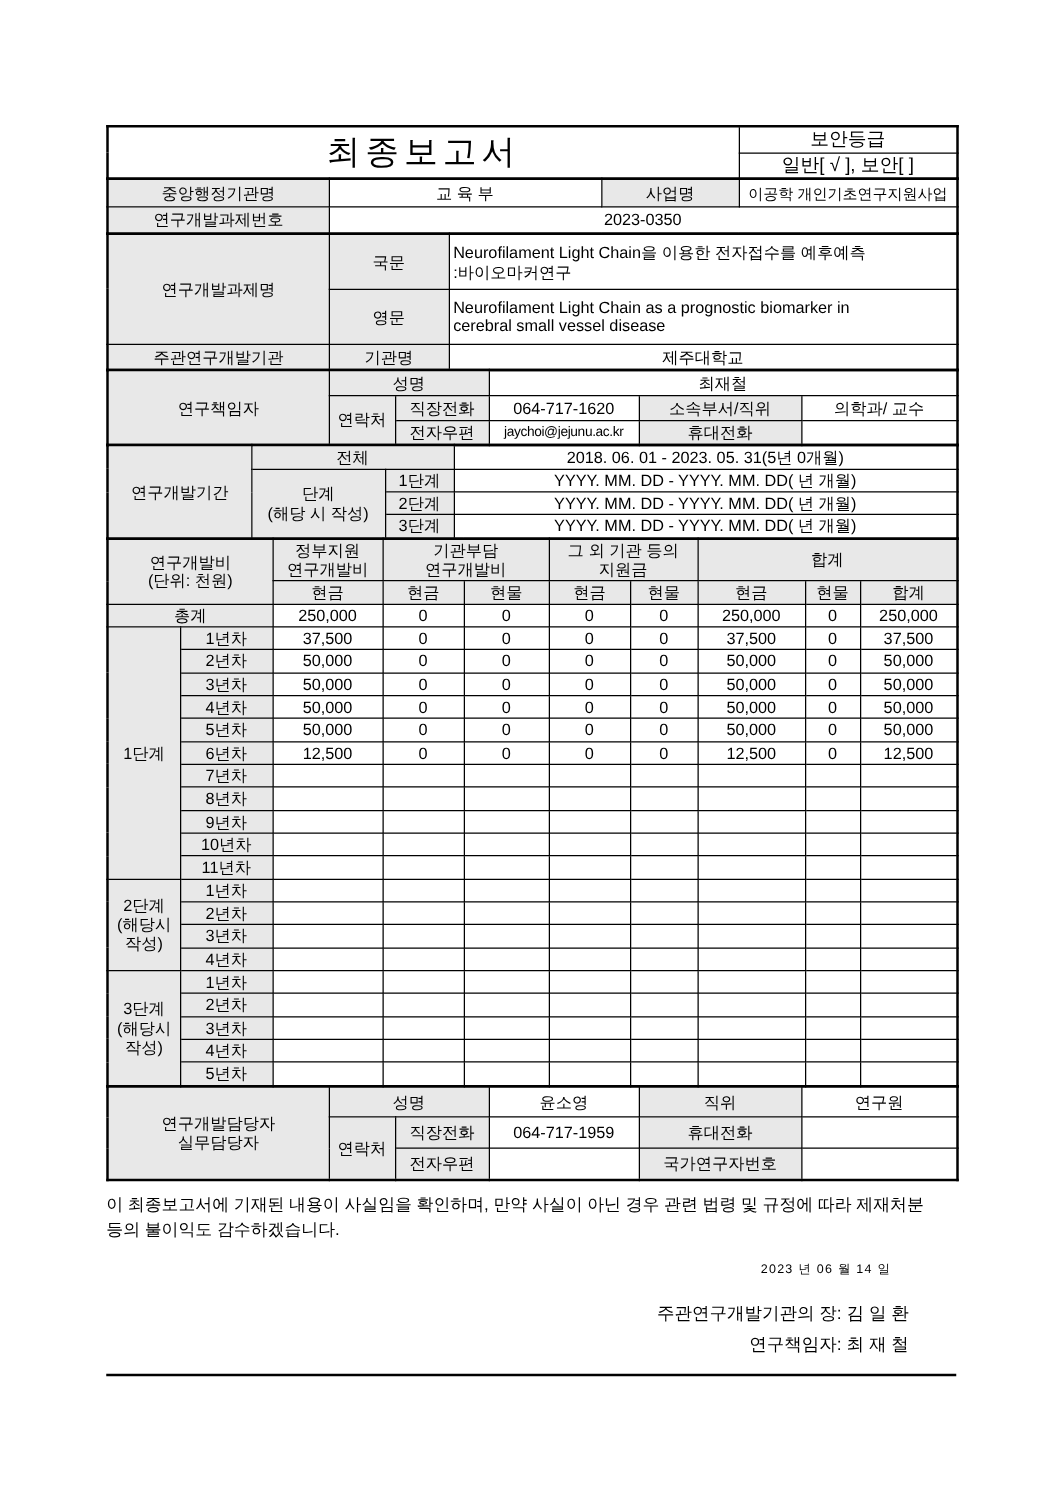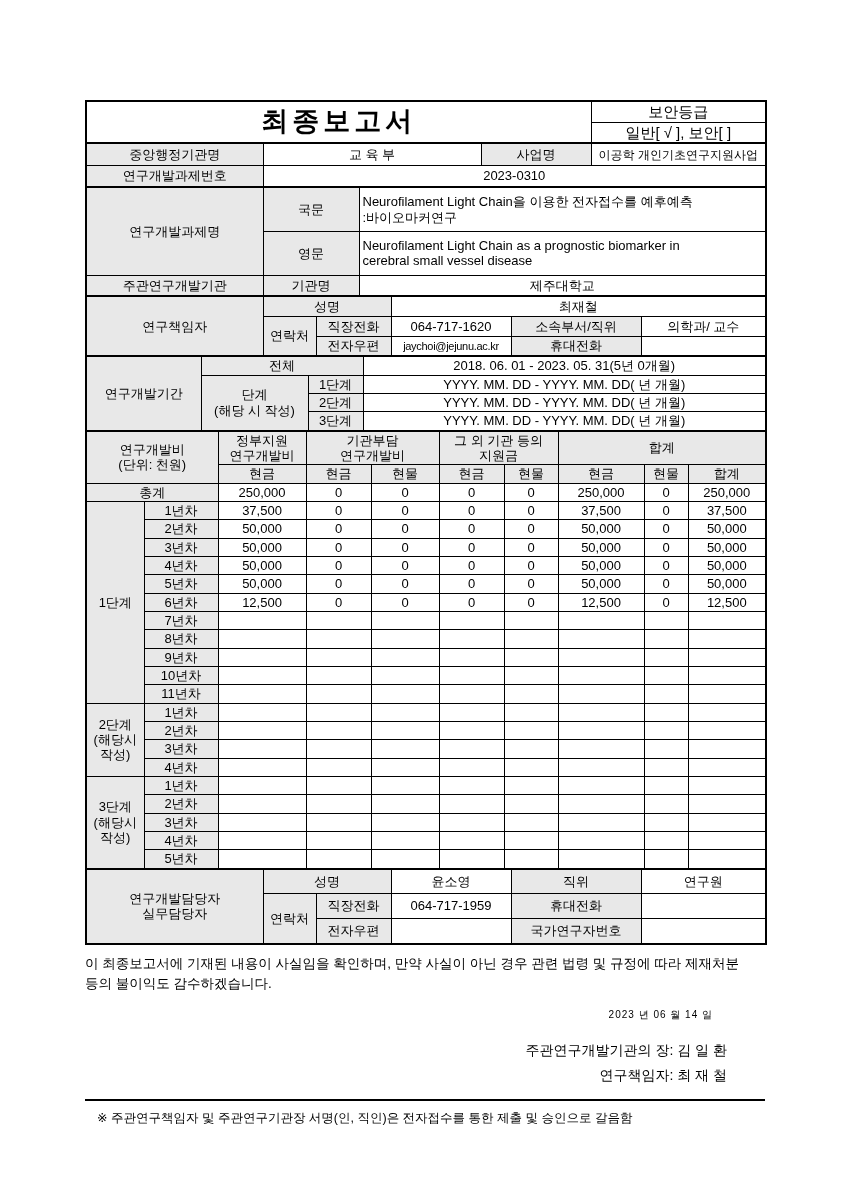--- a/index.html
+++ b/index.html
@@ -6,21 +6,21 @@
   body{width:849px;height:1200px;font-family:"Liberation Sans","DejaVu Sans",sans-serif;color:#000;}
   .sheet{position:relative;width:849px;height:1200px;background:#fff;overflow:hidden;}
   .doc{position:absolute;left:85px;top:100px;width:680px;}
   table{border-collapse:collapse;width:680px;table-layout:fixed;}
   table.band{border:2px solid #000;}
   .stack{margin-top:-2px;}
   td{border:1px solid #000;font-size:13px;line-height:1.18;text-align:center;vertical-align:middle;padding:1px 3px;overflow:hidden;word-break:keep-all;}
   .g{background:#e8e8e8;}
   .pre{white-space:pre-line;}
   .left{text-align:left;}
-  .title-cell{font-size:27px;font-weight:bold;letter-spacing:4px;border-right:1px solid #000;}
+  .title-cell{font-size:27px;font-weight:normal;letter-spacing:4px;border-right:1px solid #000;}
   .sec{font-size:15px;}
   .fs12{font-size:12px;}
   .email{font-size:11px;letter-spacing:-0.3px;}
   .h19{height:19px;}.h22{height:22px;}.h44{height:44px;}.h21{height:21px;padding-left:20px;}
   .h20{height:20px;}.h18{height:18px;}.h28{height:28px;}.h16{height:16px;}.h25{height:25px;}
   .decl{margin-top:9px;font-size:13.5px;line-height:1.55;text-align:left;word-break:keep-all;}
   .date-line{margin-top:13px;text-align:right;padding-right:52px;font-size:10px;letter-spacing:1px;}
   .sign-block{margin-top:16px;text-align:right;padding-right:38px;font-size:14px;line-height:1.75;}
   .rule{border:none;border-top:2px solid #000;margin:12px 0 0 0;}
   .footnote{margin-top:9px;font-size:12.5px;text-align:left;padding-left:12px;word-break:keep-all;}
@@ -56,21 +56,21 @@
         </colgroup>
     <tbody>
           <tr class="h22">
       <td class="g">중앙행정기관명</td>
       <td>교 육 부</td>
       <td class="g">사업명</td>
       <td class="fs12">이공학 개인기초연구지원사업</td>
     </tr>
     <tr class="h22">
       <td class="g">연구개발과제번호</td>
-      <td colspan="3">2023-0310</td>
+      <td colspan="3">2023-0350</td>
     </tr>
   </tbody>
       </table>
 
   <table class="band stack">
     <colgroup>
           <col style="width:177px">
           <col style="width:96px">
           <col style="width:407px">
         </colgroup>
@@ -466,16 +466,15 @@
       </table>
 
   <div class="decl">이 최종보고서에 기재된 내용이 사실임을 확인하며, 만약 사실이 아닌 경우 관련 법령 및 규정에 따라 제재처분 등의 불이익도 감수하겠습니다.</div>
   <div class="date-line">2023 년   06 월    14 일</div>
   <div class="sign-block">
     <div>주관연구개발기관의 장:  김  일  환</div>
     <div>연구책임자:  최  재  철</div>
   </div>
 
   <hr class="rule">
-  <div class="footnote">※ 주관연구책임자 및 주관연구기관장 서명(인, 직인)은 전자접수를 통한 제출 및 승인으로 갈음함</div>
 
 </div>
 </div>
 
 </body></html>

